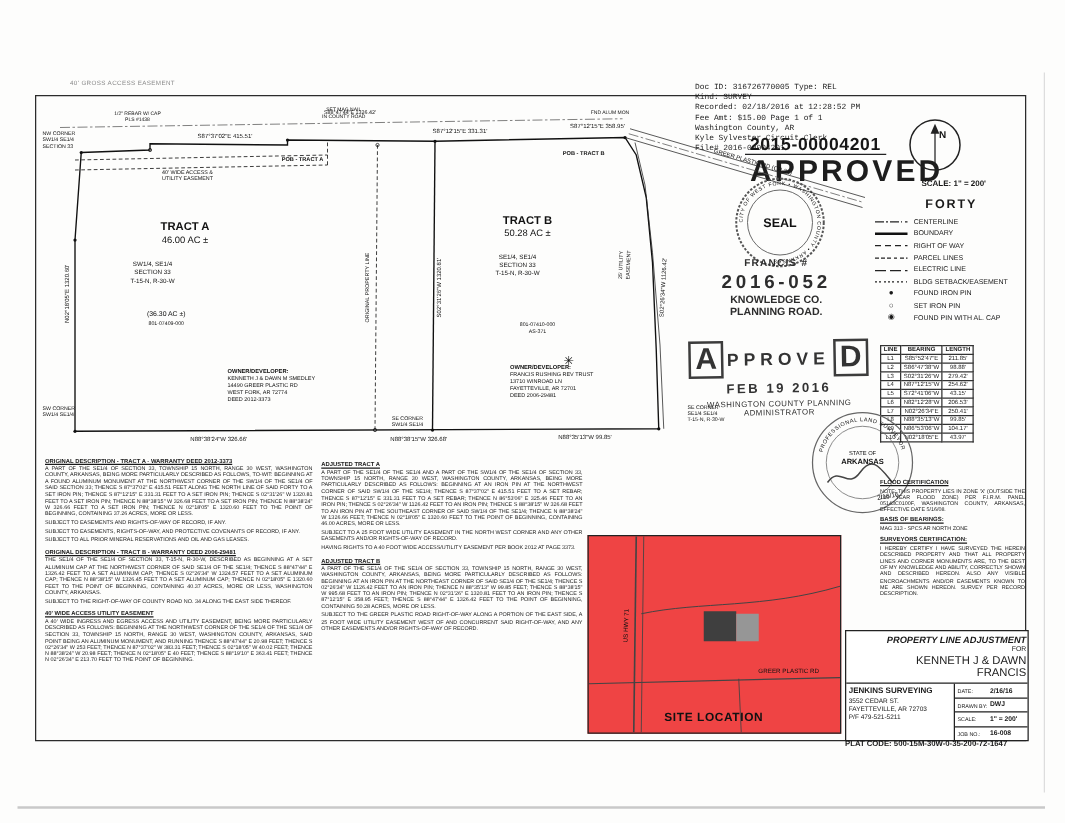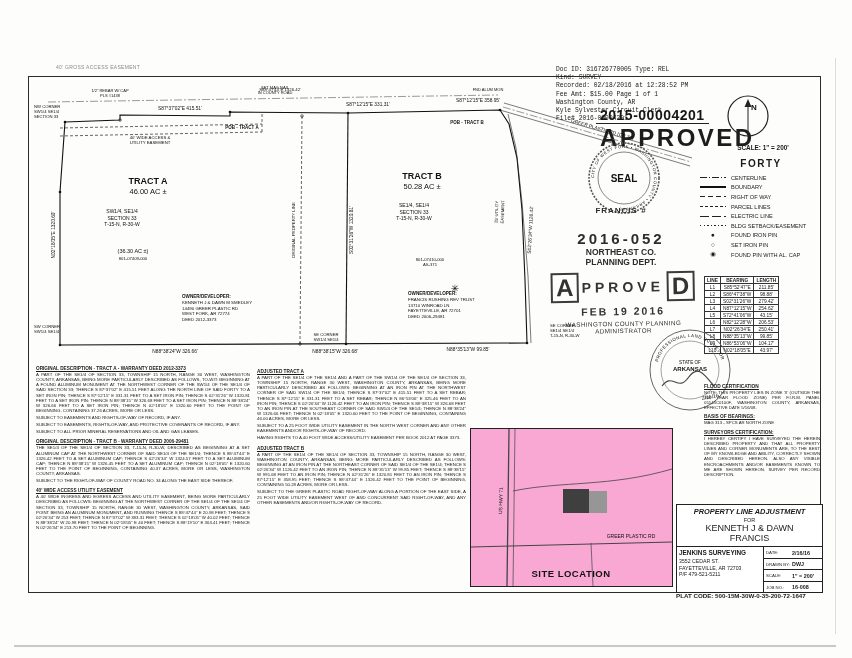--- a/index.html
+++ b/index.html
@@ -32,21 +32,21 @@
   .ls-shortdash{height:1px;background:repeating-linear-gradient(90deg,#222 0 3px,transparent 3px 5px)}
   .ls-elec{height:1px;background:repeating-linear-gradient(90deg,#222 0 9px,transparent 9px 12px)}
   .ls-dot{height:1px;background:repeating-linear-gradient(90deg,#222 0 1.5px,transparent 1.5px 3.5px)}
   .ls-glyph{height:auto;background:none;text-align:center;font-size:6.5px;line-height:1}
   .lg-label{font-size:5.6px;white-space:nowrap}
 
   
   #city-seal{left:586px;top:140px}
   #project{left:542px;top:206px;width:158px;text-align:center;color:#2d2d2d}
   #project .p1{font-size:8px;font-weight:bold;letter-spacing:1px}
-  #project .p2{font-size:15px;font-weight:bold;letter-spacing:3px;margin:15px 0 1px}
+  #project .p2{font-size:15px;font-weight:bold;letter-spacing:3px;margin:2px 0 1px}
   #project .p3{font-size:8.5px;font-weight:bold;line-height:1.15}
   #stamp{left:538px;top:272px;width:170px;text-align:center;color:#333;transform:rotate(-1deg)}
   .stamp-row{display:flex;justify-content:center;align-items:center;gap:3px}
   .stamp-big{font-size:24px;font-weight:bold;border:2px solid #3c3c3c;line-height:1;padding:1px 3px}
   .stamp-mid{font-size:14px;font-weight:bold;letter-spacing:4px;white-space:nowrap}
   #stamp .stamp-date{font-size:10.5px;font-weight:bold;letter-spacing:2px;margin-top:3px}
   #stamp .stamp-org{font-size:6.3px;margin-top:3px;letter-spacing:.4px}
   #surveyor-seal{left:646px;top:326px}
 
   
@@ -56,26 +56,26 @@
 
   
   .txtblk{width:116px}
   #flood{left:704px;top:384px}
   #basis{left:704px;top:414px}
   #cert{left:704px;top:430px}
   .blk-title{font-size:4.8px;font-weight:bold;text-decoration:underline;margin-bottom:.5px}
   .blk-body{font-size:4.3px;line-height:1.22;text-align:justify}
 
   
-  #site{left:470px;top:428px;width:201px;height:157px;border:1.2px solid #222;background:#f9a8d4}
+  #site{left:470px;top:428px;width:201px;height:157px;border:1.2px solid #222;background:#ef4444}
   #site svg{display:block;width:100%;height:100%}
 
   
   #titleblock{left:676px;top:504px;width:145px;border:1.5px solid #222;background:#fff}
-  .tb-head{border-bottom:1px solid #222;text-align:center;padding:2px 1px 3px}
+  .tb-head{border-bottom:1px solid #222;text-align:right;padding:2px 1px 3px}
   .tb-h1{font-size:7.4px;font-weight:bold;font-style:italic;white-space:nowrap}
   .tb-for{font-size:5.5px;margin:1px 0}
   .tb-client{font-size:9px;font-weight:normal;line-height:1.08}
   .tb-body{display:flex}
   .tb-firm{flex:1;padding:2px 2px 3px;font-size:5.2px;line-height:1.3}
   .tb-firm .f0{font-weight:bold;font-size:6.4px}
   .tb-meta{width:58px;border-left:1px solid #222;display:flex;flex-direction:column}
   .meta-row{display:flex;align-items:center;border-bottom:.5px solid #222;flex:1;padding:0 2px;min-height:10.5px}
   .meta-row:last-child{border-bottom:none}
   .m-label{font-size:4.3px;width:26px;flex:none}
@@ -175,22 +175,22 @@
     </defs>
   <circle cx="38" cy="38" r="35" fill="none" stroke="#555" stroke-width="1.6" stroke-dasharray="2,1.3"></circle>
   <circle cx="38" cy="38" r="26" fill="none" stroke="#555" stroke-width=".7"></circle>
   <text font-size="4.1" fill="#555" letter-spacing=".6"><textPath href="#cs-arc">CITY OF WEST FORK • WASHINGTON COUNTY • ARKANSAS</textPath></text>
   <text x="38" y="41.5" font-size="10" font-weight="bold" fill="#444" text-anchor="middle">SEAL</text>
 </svg>
 
 <div class="abs" id="project">
   <div class="p1">FRANCIS #</div>
   <div class="p2">2016-052</div>
-  <div class="p3">NORTHEAST CO.</div>
-  <div class="p3">PLANNING DEPT.</div>
+  <div class="p3">KNOWLEDGE CO.</div>
+  <div class="p3">PLANNING ROAD.</div>
 </div>
 
 <div class="abs" id="stamp">
   <div class="stamp-row">
     <span class="stamp-big">A</span>
     <span class="stamp-mid">PPROVE</span>
     <span class="stamp-big">D</span>
   </div>
   <div class="stamp-date">FEB 19 2016</div>
   <div class="stamp-org">WASHINGTON COUNTY PLANNING ADMINISTRATOR</div>

